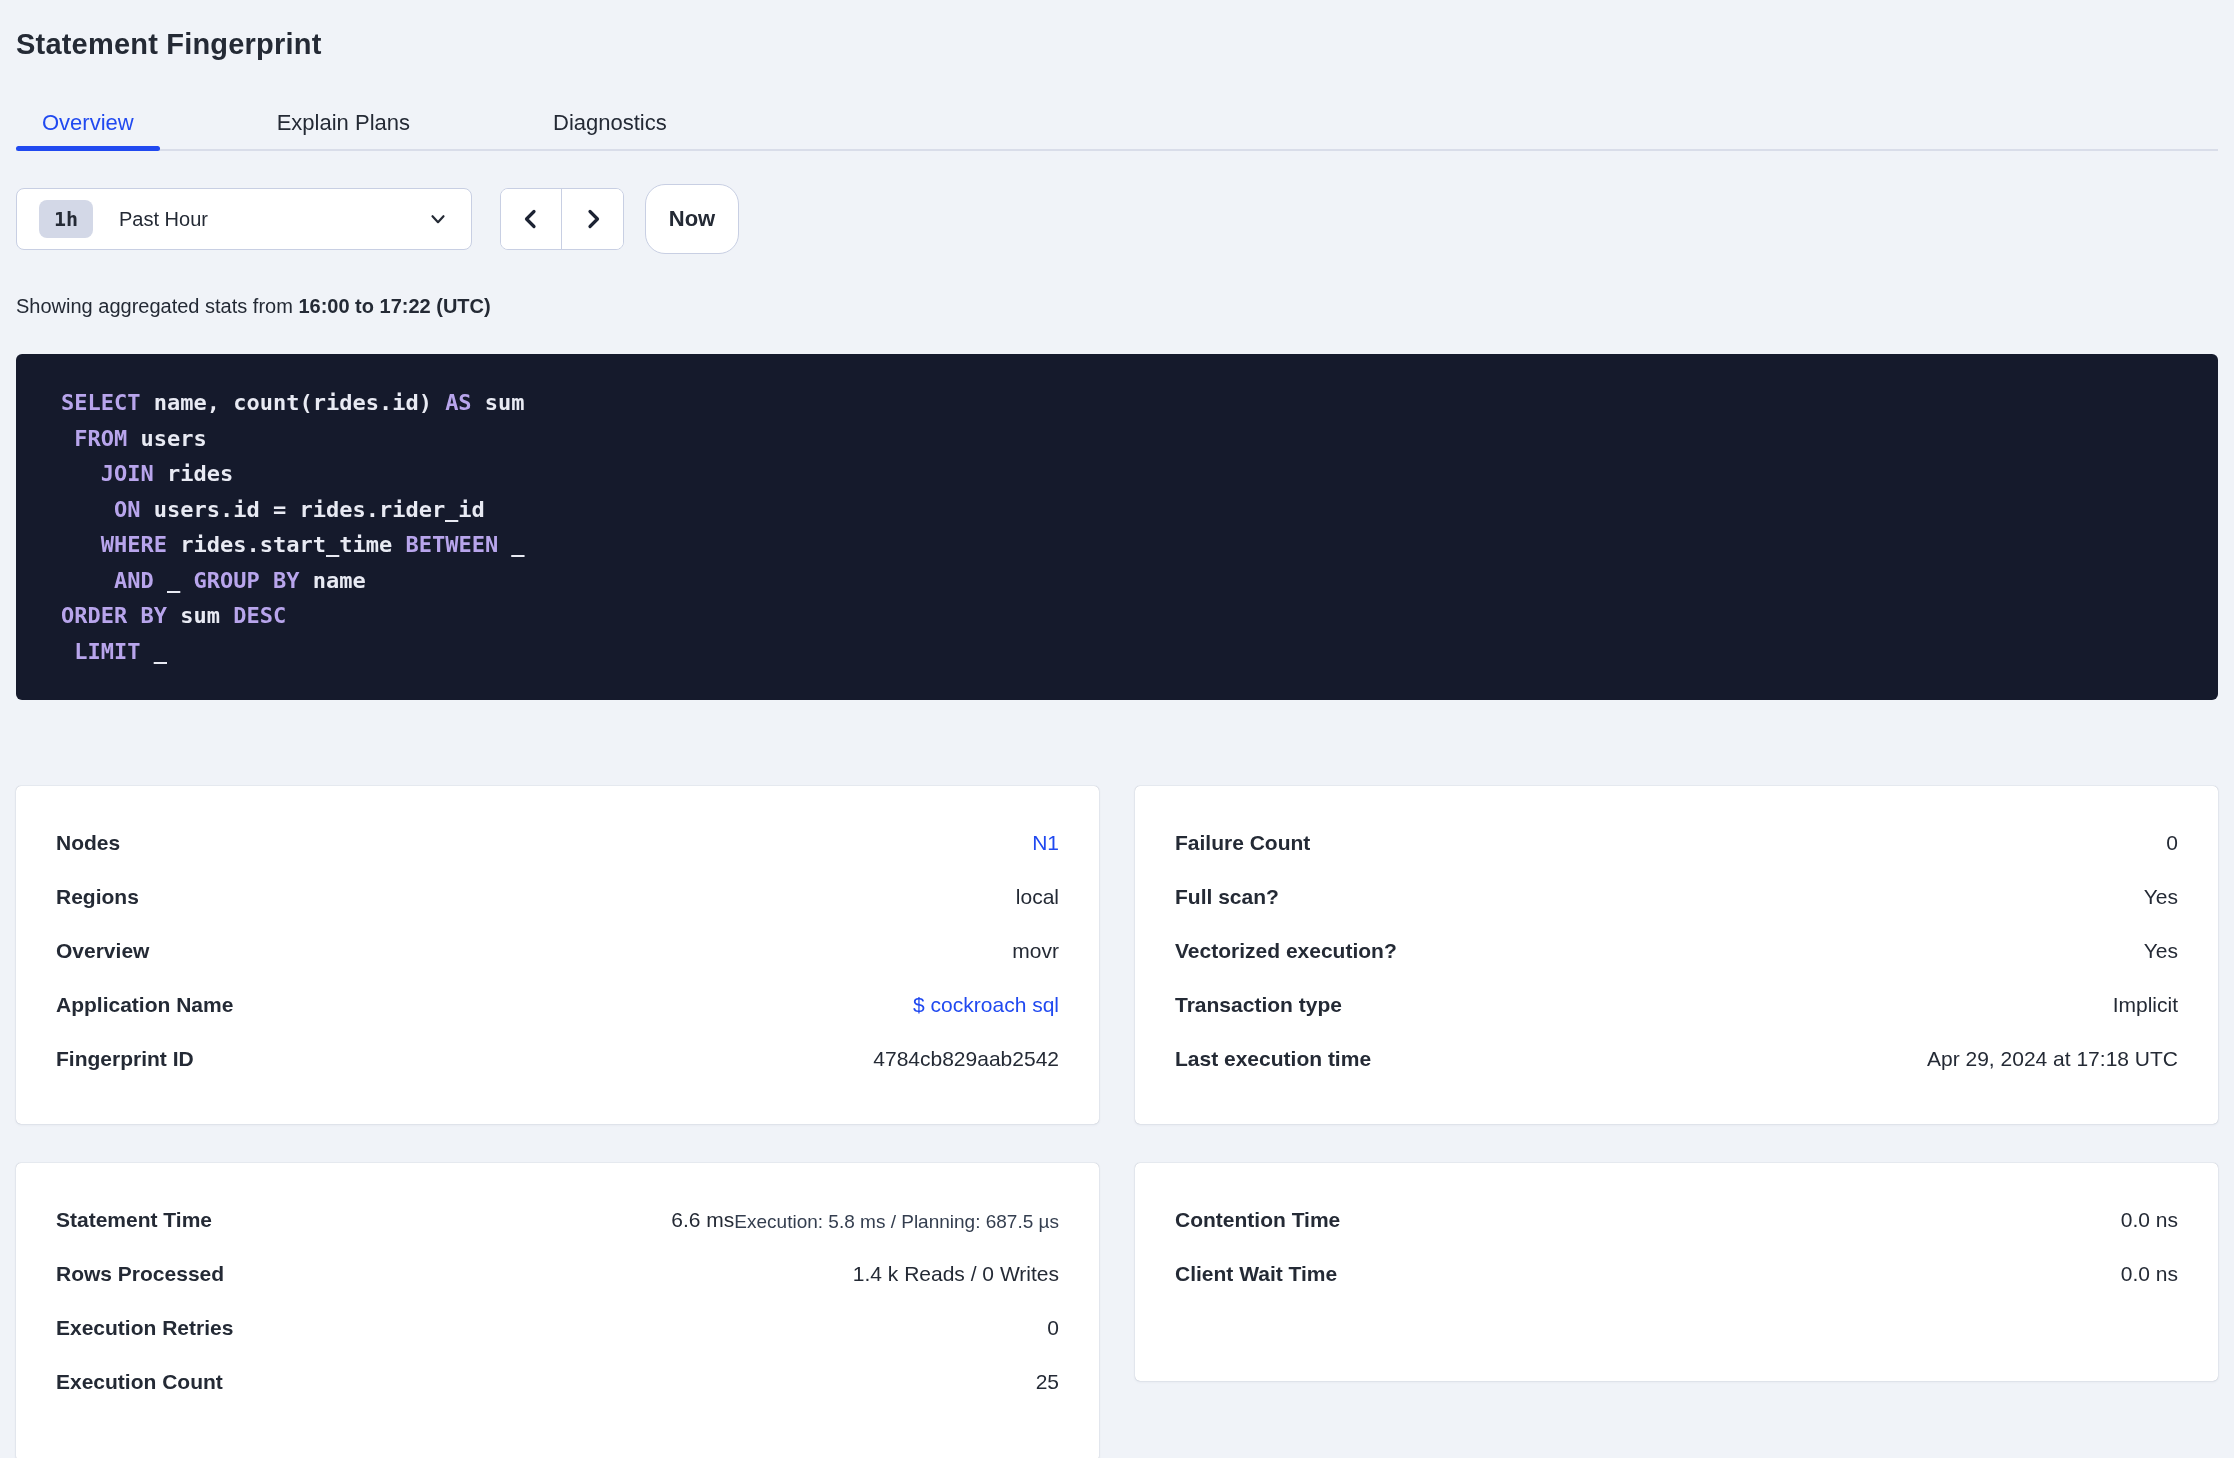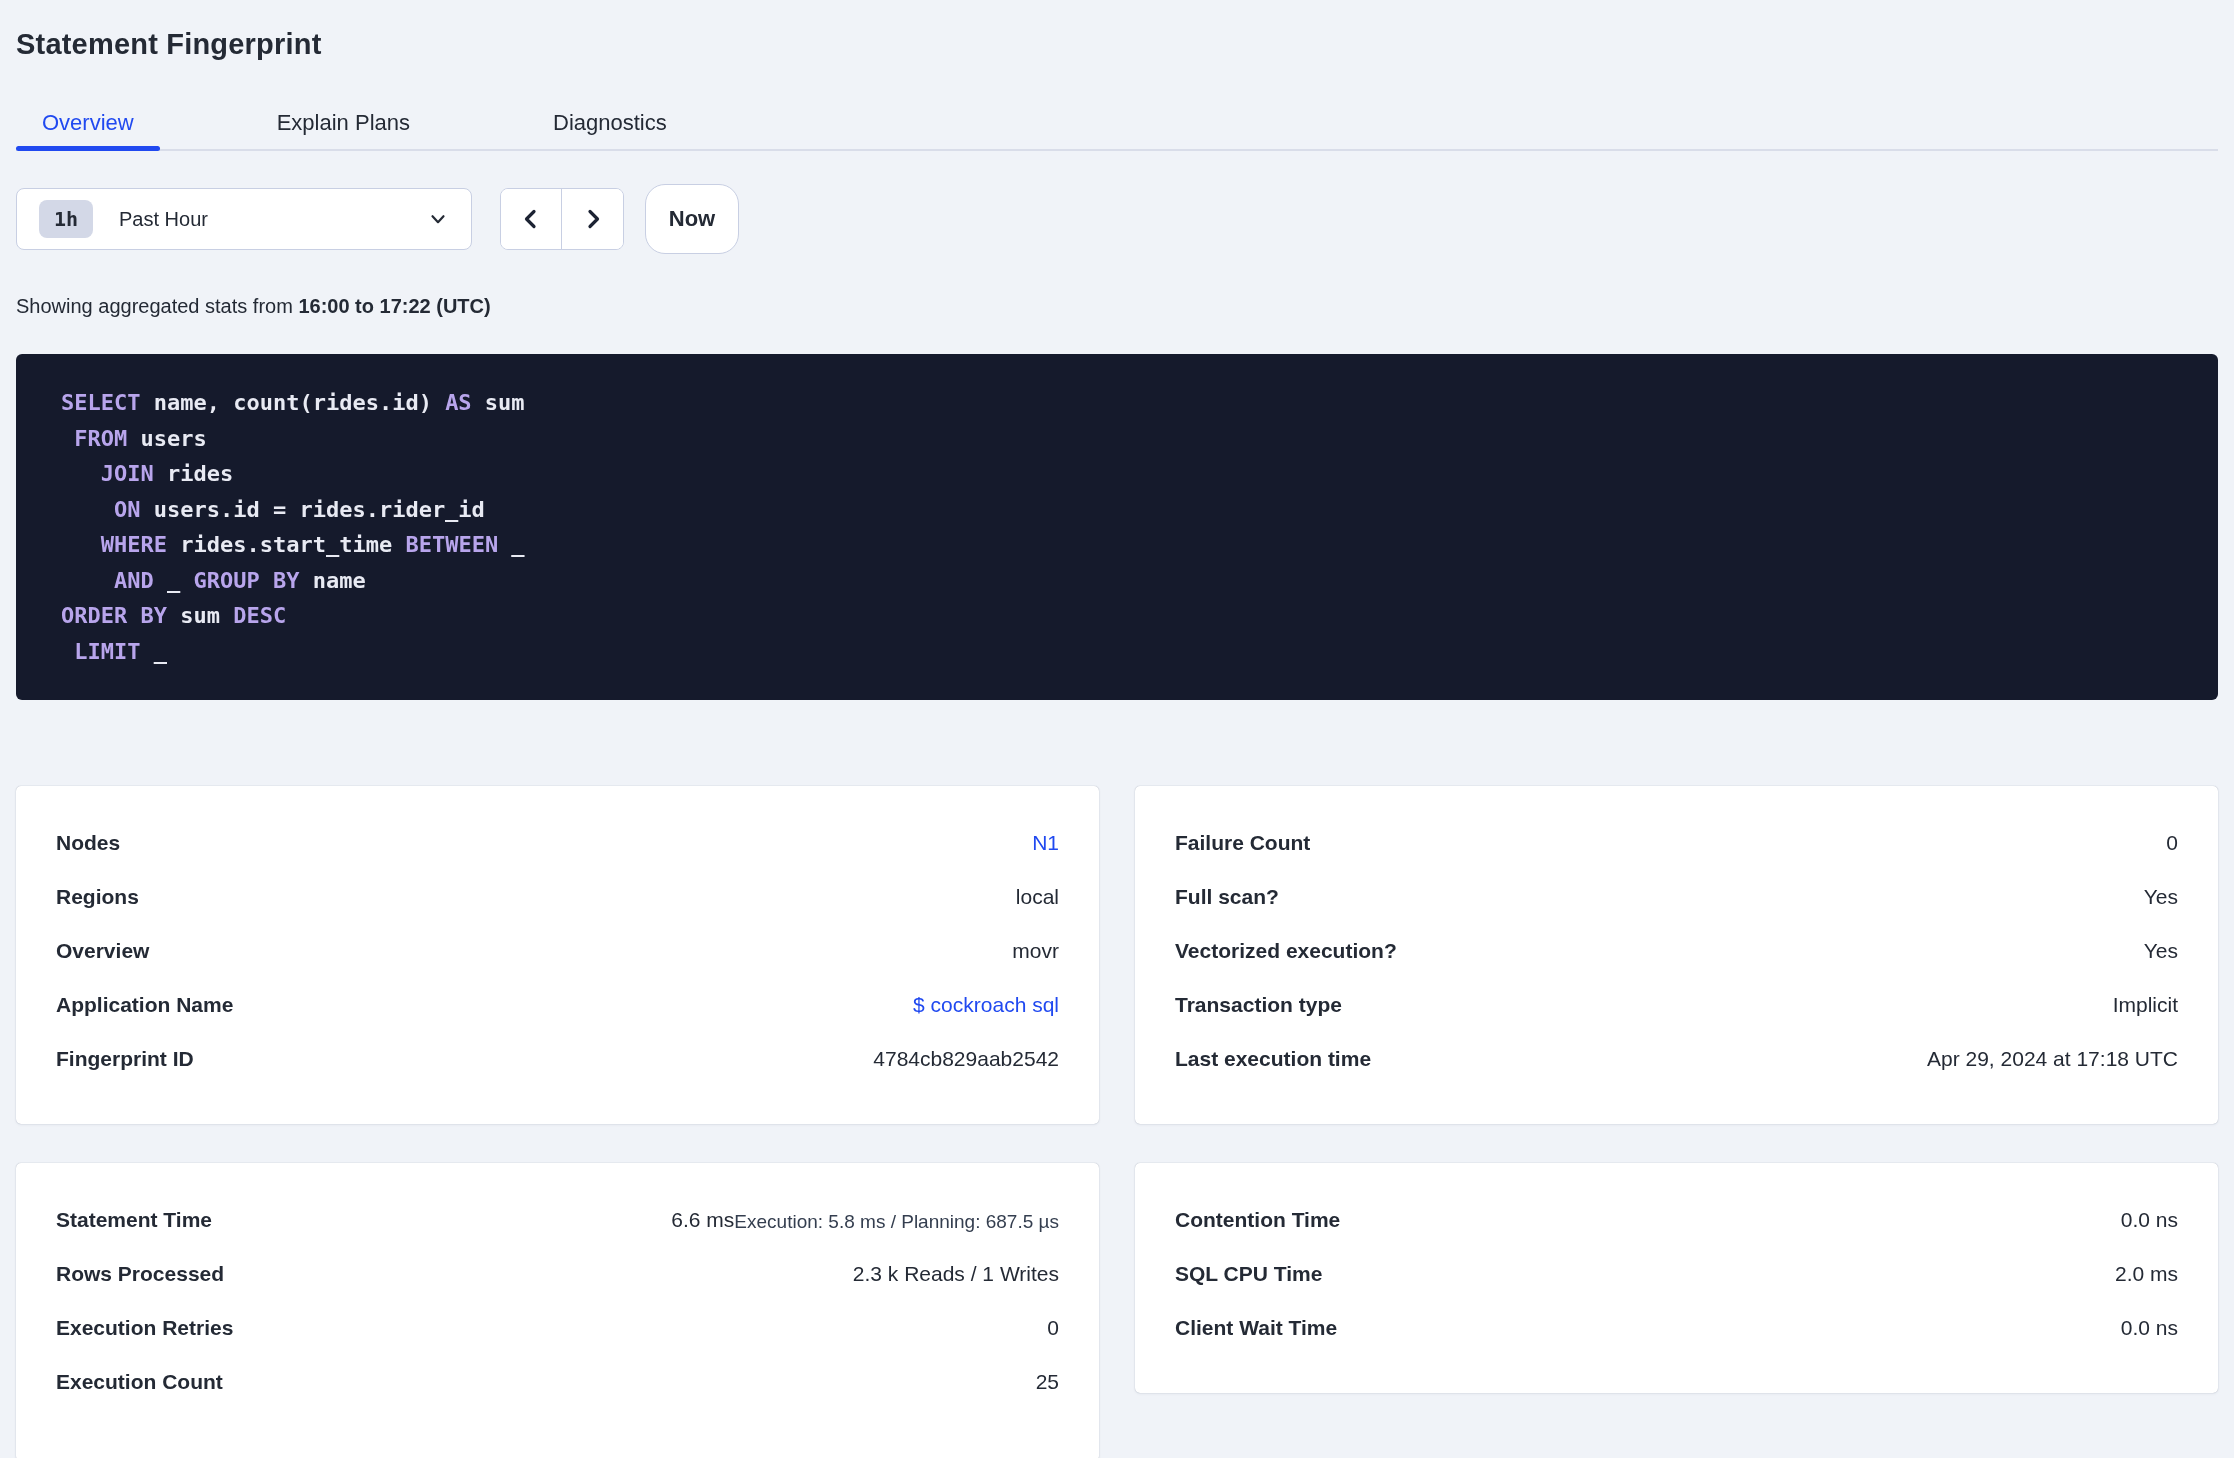--- a/index.html
+++ b/index.html
@@ -188,41 +188,37 @@
     <div class="card h-mid">
       <div class="crow">
         <span class="crow-label">Statement Time</span>
         <span class="crow-value value-stack">
           <span>6.6 ms</span>
           <span class="sub-value">Execution: 5.8 ms / Planning: 687.5 µs</span>
         </span>
       </div>
       <div class="crow">
         <span class="crow-label">Rows Processed</span>
-        <span class="crow-value">2.3 k Reads / 1 Writes</span>
+        <span class="crow-value">1.4 k Reads / 0 Writes</span>
       </div>
       <div class="crow">
         <span class="crow-label">Execution Retries</span>
         <span class="crow-value">0</span>
       </div>
       <div class="crow">
         <span class="crow-label">Execution Count</span>
         <span class="crow-value">25</span>
       </div>
     </div>
 
     <div class="card h-short">
       <div class="crow">
         <span class="crow-label">Contention Time</span>
         <span class="crow-value">0.0 ns</span>
       </div>
       <div class="crow">
-        <span class="crow-label">SQL CPU Time</span>
-        <span class="crow-value">2.0 ms</span>
-      </div>
-      <div class="crow">
         <span class="crow-label">Client Wait Time</span>
         <span class="crow-value">0.0 ns</span>
       </div>
     </div>
 
   </div>
 </div>
 
 </body></html>

